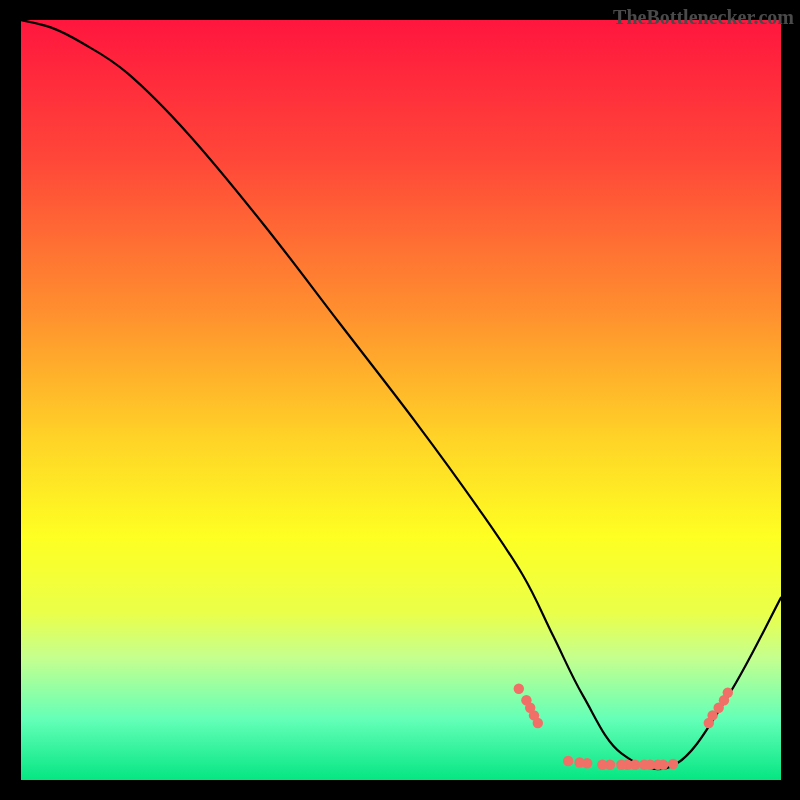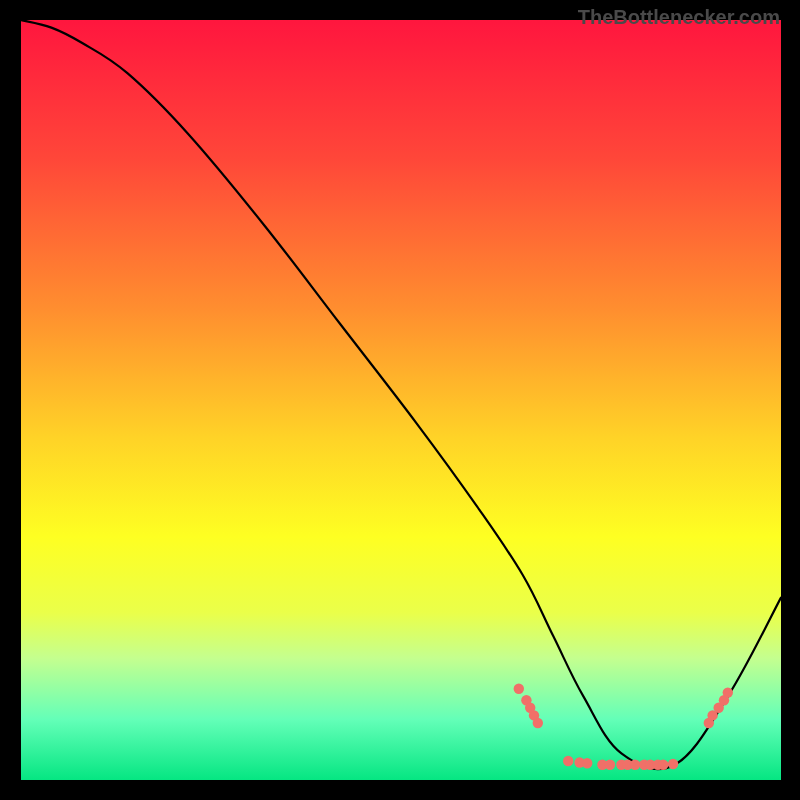--- a/index.html
+++ b/index.html
@@ -12,23 +12,23 @@
   }
   .container {
     position: relative;
     width: 800px;
     height: 800px;
     background: #000;
   }
   .watermark {
     position: absolute;
     top: 6px;
-    right: 20px;
+    right: 6px;
     color: #4a4a4a;
-    font-family: Liberation Sans, sans-serif;
+    font-family: Liberation Serif, serif;
     font-size: 20px;
     font-weight: 600;
     z-index: 10;
   }
   .plot {
     position: absolute;
     left: 21px;
     top: 20px;
     width: 760px;
     height: 760px;

